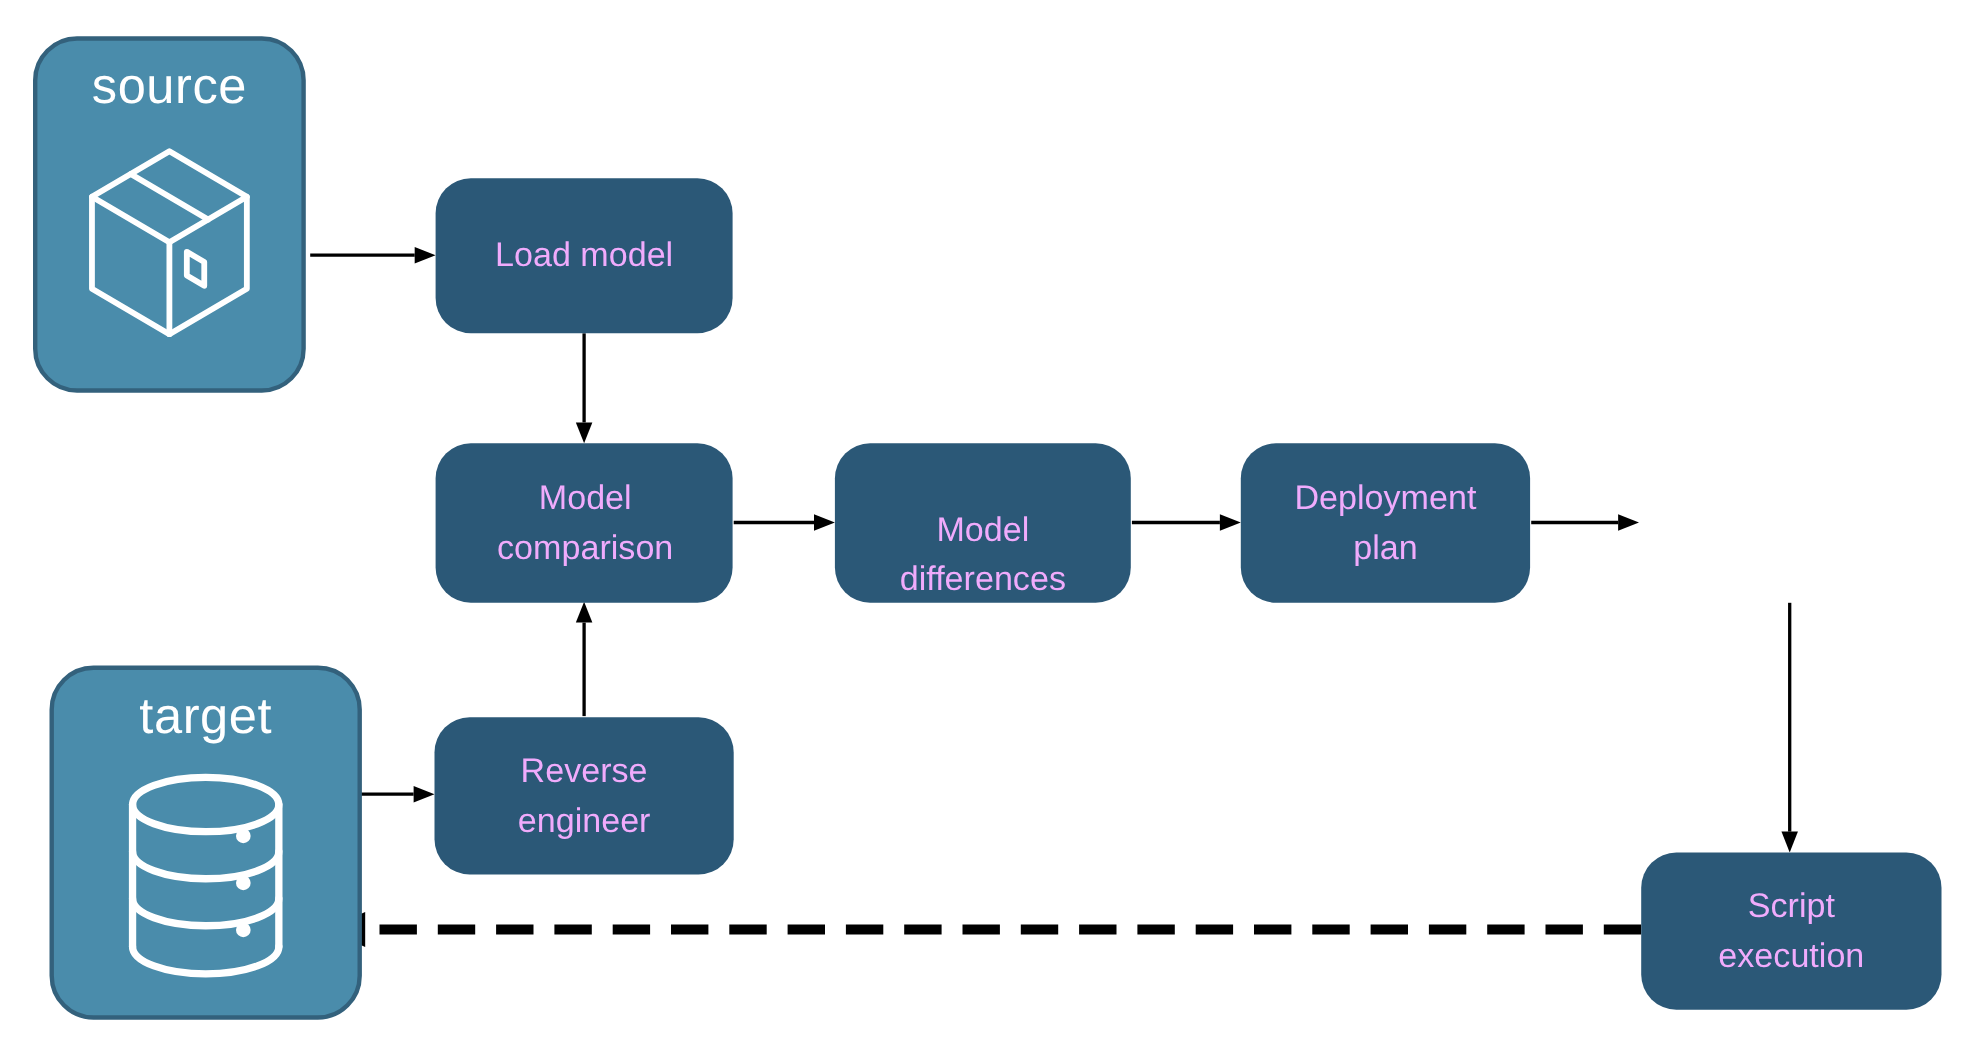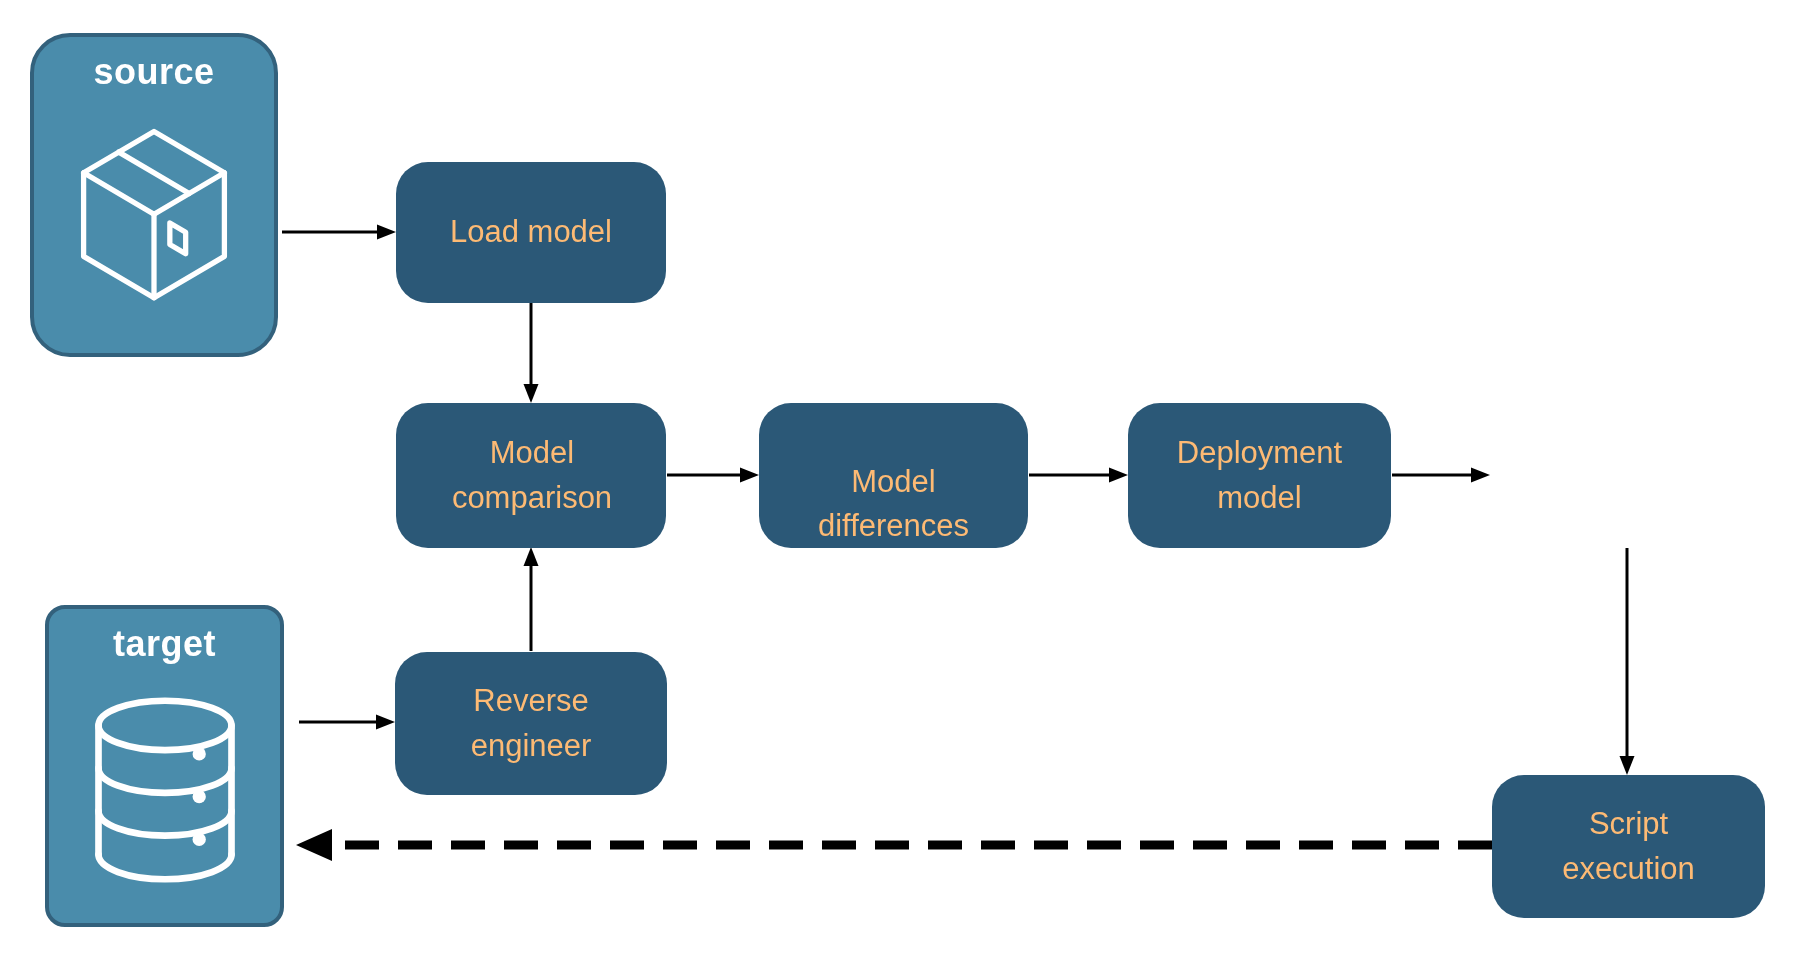--- a/index.html
+++ b/index.html
@@ -22,33 +22,33 @@
   
   .terminal{
     position:absolute;
     background:var(--terminal-fill);
     border:4px solid var(--terminal-border);
     border-radius:40px;
     box-sizing:border-box;
     display:flex;flex-direction:column;align-items:center;
   }
   #source{left:30px;top:33px;width:248px;height:324px;}
-  #target{left:45px;top:605px;width:239px;height:322px;border-radius:20px;}
+  #target{left:45px;top:605px;width:284px;height:322px;}
   .terminal-label{
-    font-size:36px;font-weight:700;color:var(--text);
+    font-size:46px;font-weight:400;color:var(--text);
     margin-top:14px;letter-spacing:0.5px;text-align:right;
   }
   .terminal-icon{flex:1;display:flex;align-items:center;justify-content:center;margin-bottom:8px;}
 
   
   .node{
     position:absolute;
     background:var(--node-fill);
     border-radius:32px;
-    color:#fdba74;
+    color:#f0abfc;
     display:flex;align-items:center;justify-content:center;
     text-align:center;
     font-size:31px;line-height:1.42;
     padding:0 28px;box-sizing:border-box;
   }
   #load-model       {left:396px; top:162px; width:270px; height:141px;}
   #model-comparison {left:396px; top:403px; width:270px; height:145px;padding-left:30px;}
   #model-differences{left:759px; top:403px; width:269px; height:145px;align-items:flex-end;}
   #deployment-plan  {left:1128px;top:403px; width:263px; height:145px;}
   #script-generation{left:1490px;top:403px; width:274px; height:145px;}
@@ -138,21 +138,21 @@
   <div class="node" id="load-model">
     <span>Load model</span>
   </div>
   <div class="node" id="model-comparison">
     <span>Model comparison</span>
   </div>
   <div class="node" id="model-differences">
     <span>Model differences</span>
   </div>
   <div class="node" id="deployment-plan">
-    <span>Deployment model</span>
+    <span>Deployment plan</span>
   </div>
   <div class="node" id="reverse-engineer">
     <span>Reverse engineer</span>
   </div>
   <div class="node" id="script-execution">
     <span>Script execution</span>
   </div>
 
 </div>
 

